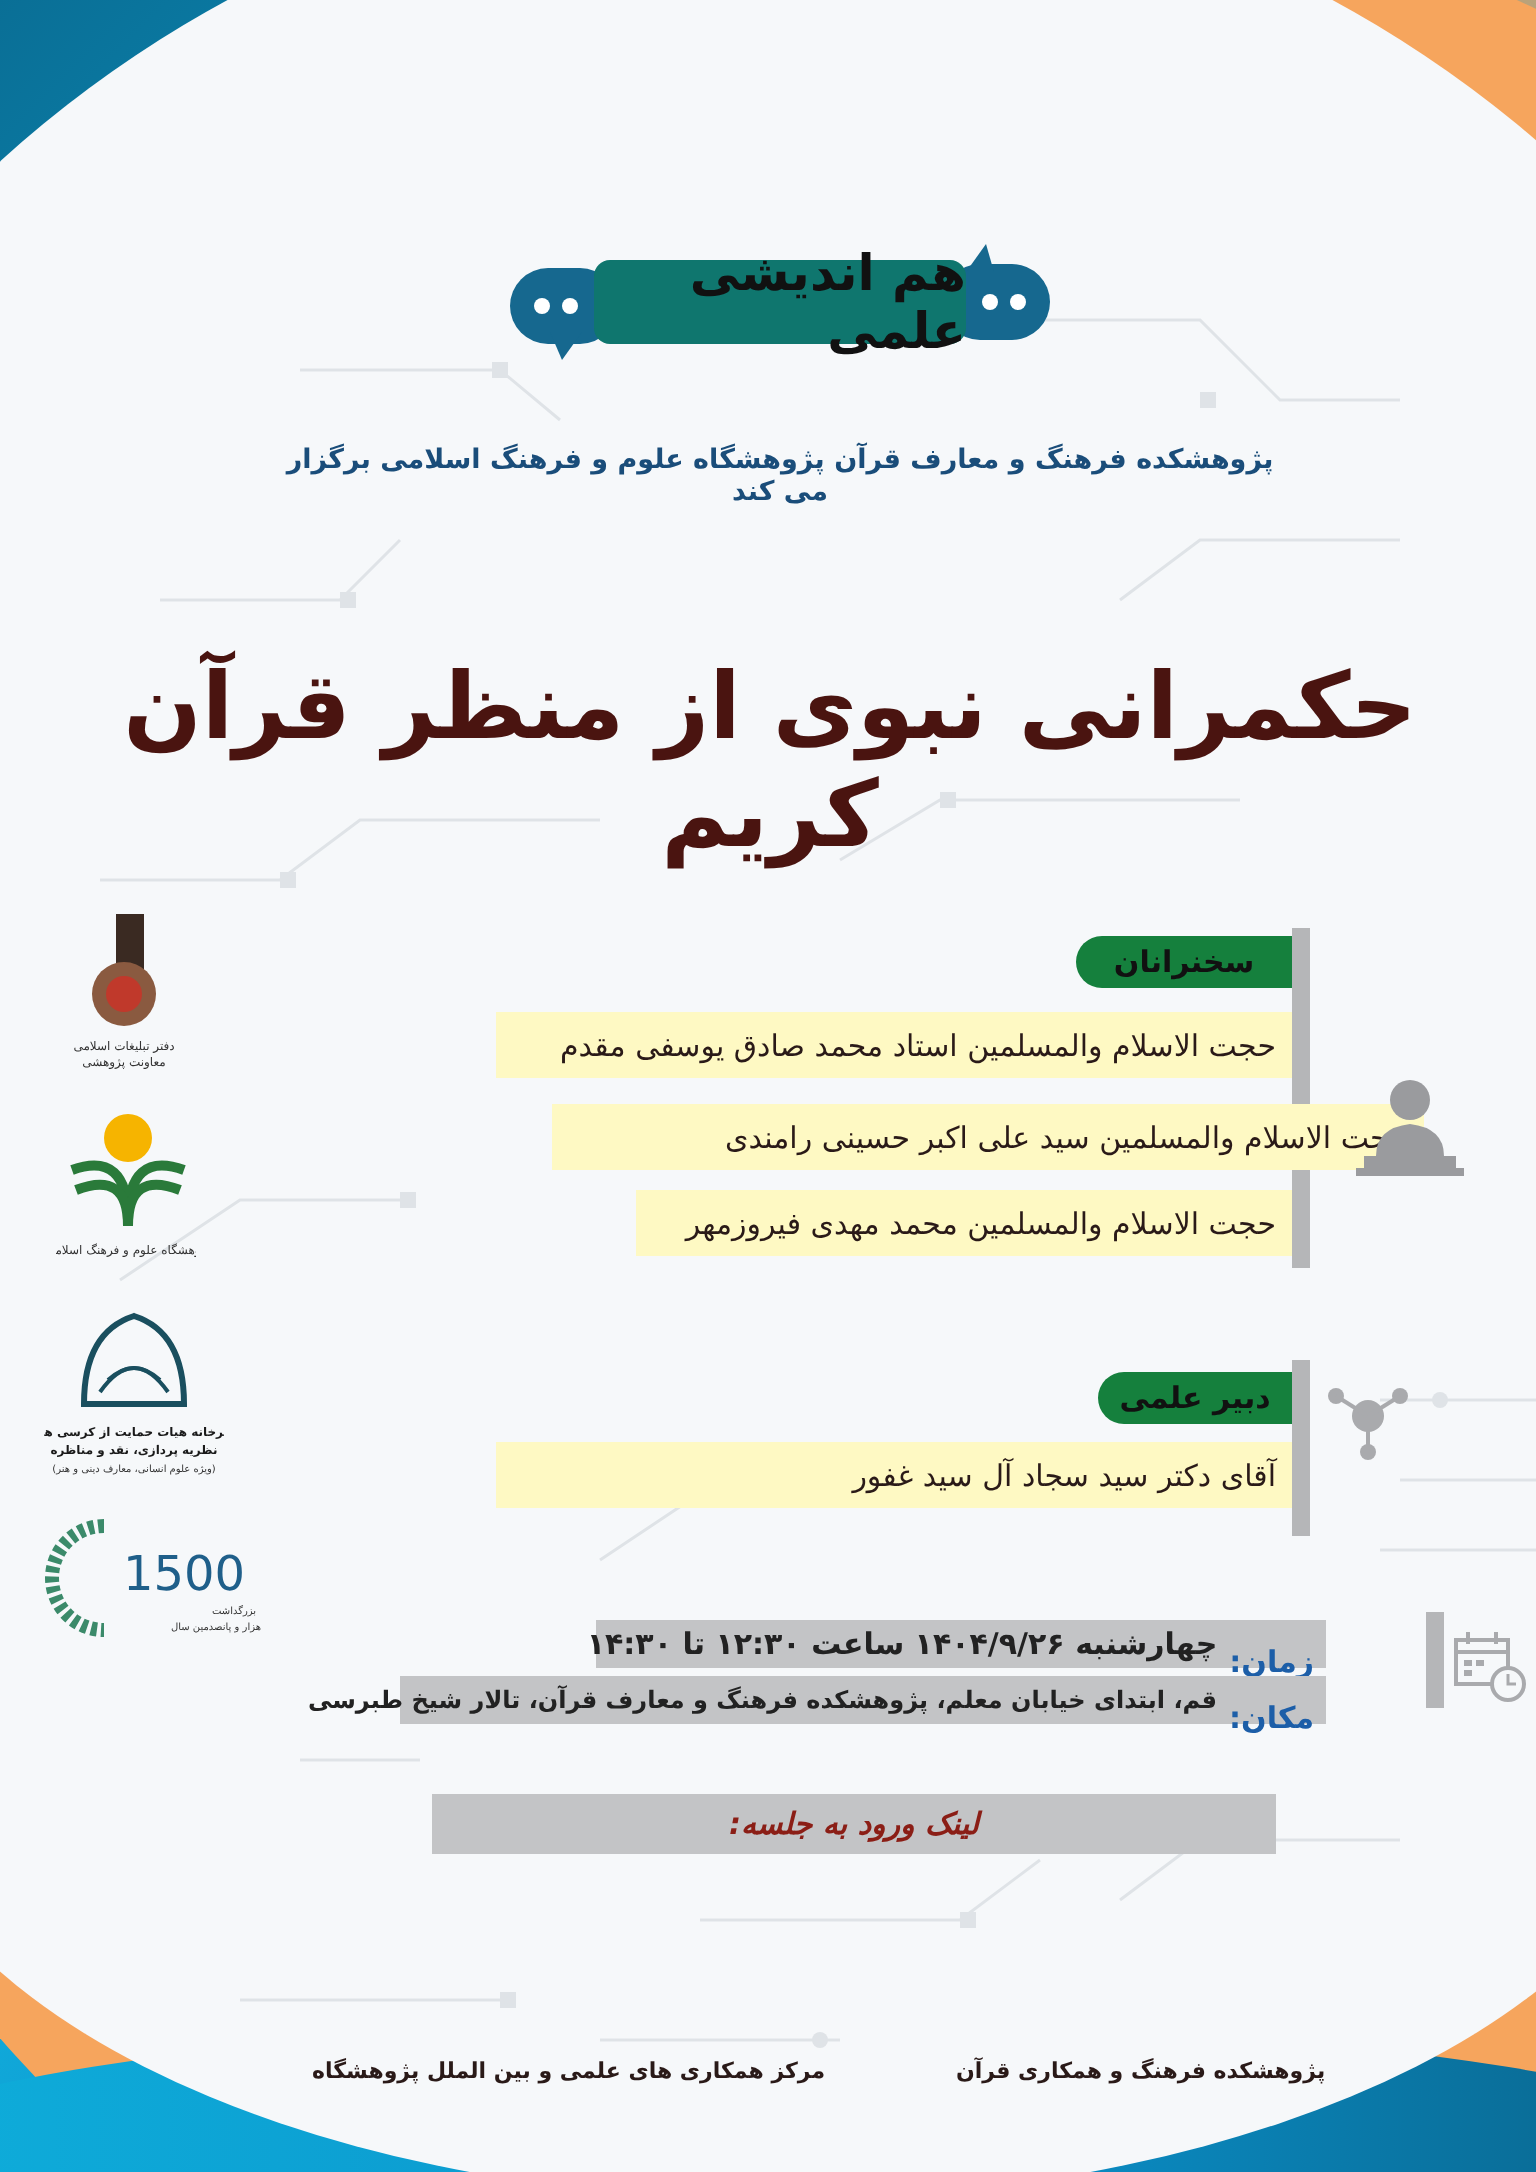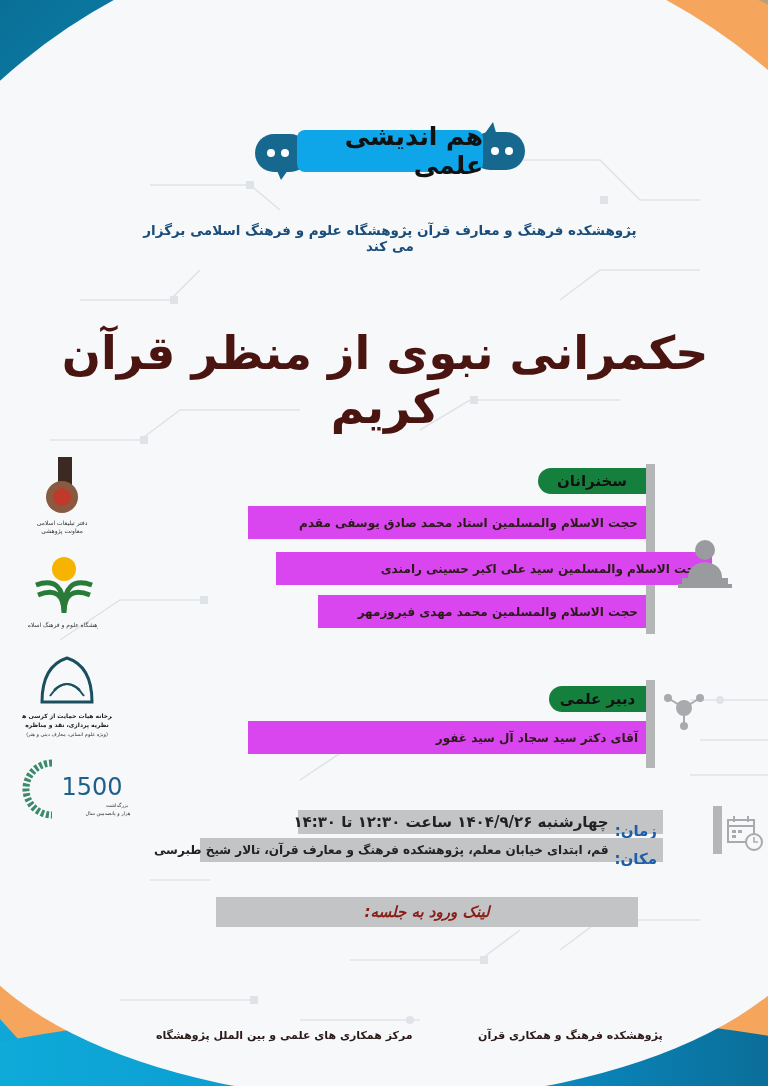--- a/index.html
+++ b/index.html
@@ -16,29 +16,29 @@
   .circuit { position:absolute; inset:0; pointer-events:none; }
   .layer { position:absolute; inset:0; }
 
   .brand { position:absolute; left:255px; top:128px; width:270px; height:52px; }
   .bubble { position:absolute; width:54px; height:38px; border-radius:22px; background:#16688f; }
   .bubble .dot { position:absolute; top:15px; width:8px; height:8px; border-radius:50%; background:#fff; }
   .bubble-left { left:0; top:6px; }
   .bubble-left::after { content:""; position:absolute; left:20px; top:32px; border-left:6px solid transparent; border-right:10px solid transparent; border-top:14px solid #16688f; }
   .bubble-right { right:0; top:4px; }
   .bubble-right::after { content:""; position:absolute; right:28px; top:-10px; border-left:10px solid transparent; border-right:4px solid transparent; border-bottom:14px solid #16688f; }
-  .brand-text { position:absolute; left:42px; right:42px; top:2px; height:42px; background:#0ea5e9; border-radius:8px; display:flex; align-items:center; justify-content:center; font-size:25px; font-weight:bold; color:#111; direction:rtl; }
+  .brand-text { position:absolute; left:42px; right:42px; top:2px; height:42px; background:#0f766e; border-radius:8px; display:flex; align-items:center; justify-content:center; font-size:25px; font-weight:bold; color:#111; direction:rtl; }
 
   .organizer { position:absolute; left:140px; top:222px; width:500px; text-align:center; font-size:13.5px; font-weight:bold; color:#1a4d7a; direction:rtl; }
   .main-title { position:absolute; left:40px; top:326px; width:690px; text-align:center; font-size:46px; font-weight:bold; color:#4a1410; direction:rtl; letter-spacing:-1px; }
   .logo { position:absolute; }
 
   .section-bar { position:absolute; width:9px; background:#b5b6b8; }
   .tag { position:absolute; height:26px; background:#15803d; border-radius:13px 0 0 13px; font-size:15px; font-weight:bold; color:#111; direction:rtl; display:flex; align-items:center; justify-content:center; }
-  .name-row { position:absolute; height:33px; background:#d946ef; color:#2a1a18; direction:rtl; font-size:12px; font-weight:bold; display:flex; align-items:center; padding-right:8px; box-sizing:border-box; white-space:nowrap; }
+  .name-row { position:absolute; height:33px; background:#fef9c3; color:#2a1a18; direction:rtl; font-size:15px; font-weight:normal; display:flex; align-items:center; padding-right:8px; box-sizing:border-box; white-space:nowrap; }
 
   .info-row { position:absolute; background:#c3c4c6; direction:rtl; display:flex; align-items:center; box-sizing:border-box; padding-right:6px; white-space:nowrap; color:#222; font-weight:bold; }
   .info-label { color:#1c5ea8; margin-left:6px;margin-top:17px; }
   .link-box { position:absolute; left:216px; top:897px; width:422px; height:30px; background:#c3c4c6; display:flex; align-items:center; justify-content:center; direction:rtl; gap:6px; white-space:nowrap; }
   .link-label { color:#8b1e16; font-weight:bold; font-size:15px;font-style:italic; }
   .link-url { color:#8b1e16; font-family:"DejaVu Serif", serif; font-size:17px; direction:ltr; }
 
   .footer-text { position:absolute; top:990px; font-size:11px; font-weight:bold; color:#2a1a18; direction:rtl; white-space:nowrap;margin-top:39px; }
 </style>
 </head>

